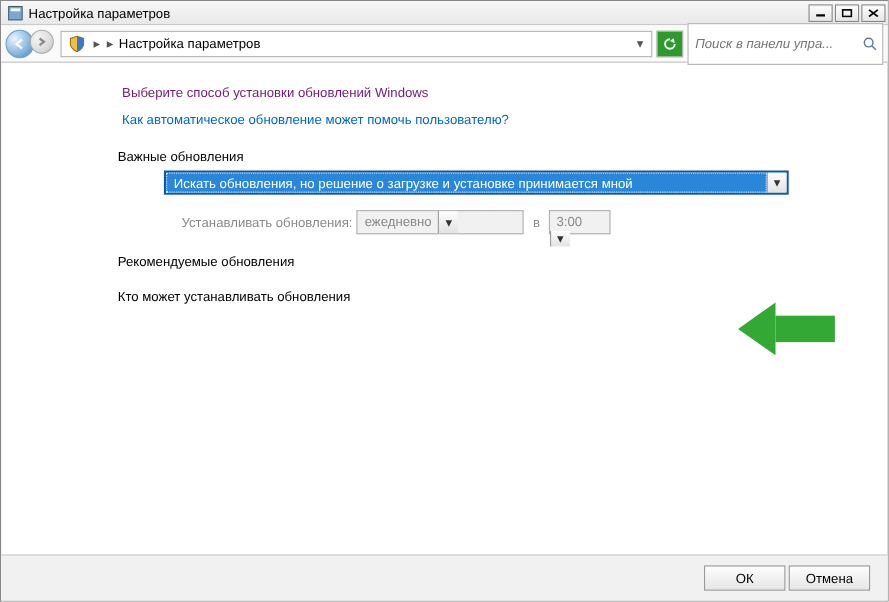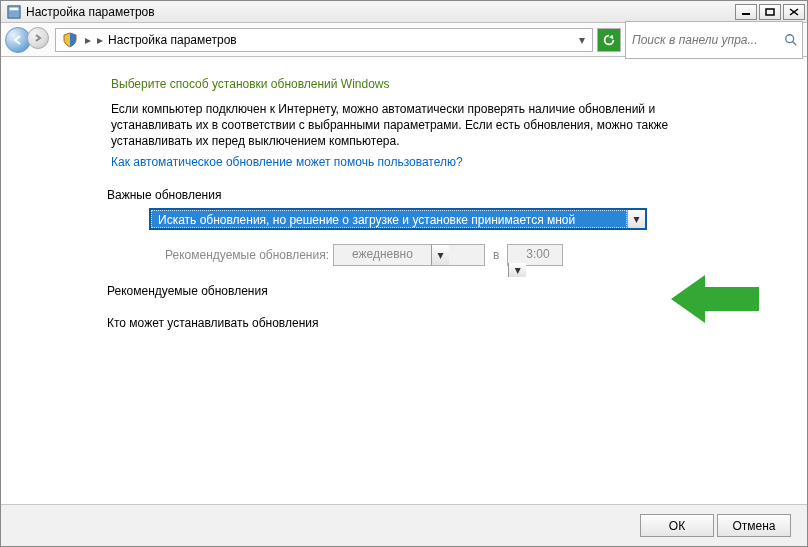--- a/index.html
+++ b/index.html
@@ -93,34 +93,34 @@
   .searchfield .sicon { color: #5a7aa4; margin-left: 4px; }
   .content {
     flex: 1;
     overflow: hidden;
     padding: 20px 0 0 110px;
     position: relative;
   }
   .content h1 {
     font-size: 12px;
     font-weight: 400;
-    color: #4d7c0f;
+    color: #701a75;
     margin: 0 0 10px 0;
   }
   .para { width: 600px; line-height: 1.35; margin-bottom: 4px; }
   .link { color: #0066cc; cursor: pointer; }
   .section-title { font-size: 12px; margin: 18px 0 6px -4px; }
   .indent { margin-left: 38px; }
   .combo {
     display: inline-flex;
     align-items: stretch;
     border: 1px solid #333;
   }
   .combo.main {
-    width: 498px;
+    width: 568px;
     height: 22px;
     border: 2px solid #0a5aa8;
   }
   .combo.main .comboval {
     flex: 1;
     background: #2a86d8;
     color: #fff;
     padding: 2px 6px;
     border: 1px dotted #cfe6fb;
     white-space: nowrap;
@@ -138,21 +138,21 @@
     margin-top: 14px; margin-left: 54px;
     color: #8a8a8a;
   }
   .schedule-row .lbl { margin-right: 4px; }
   .combo.dis {
     height: 22px;
     border: 1px solid #b0b0b0;
     background: #f1f1f1;
     color: #8a8a8a;
   }
-  .combo.dis .comboval { padding: 2px 18px; }
+  .combo.dis .comboval { padding: 2px 6px; }
   .combo.freq { width: 152px; }
   .combo.time { width: 56px; flex-direction: column; }
   .schedule-row .at { margin: 0 8px; }
   .chkrow { display: flex; align-items: center; margin-top: 6px; }
   .chkrow input { margin: 0 6px 0 0; }
   .note { width: 600px; line-height: 1.35; margin-top: 20px; }
   .arrow {
     position: absolute;
     left: 670px; top: 218px;
     display: flex; align-items: center;
@@ -254,32 +254,31 @@
         <svg width="14" height="14" viewBox="0 0 16 16">
             <circle cx="6.5" cy="6.5" r="4.5" fill="none" stroke="#5a7aa4" stroke-width="1.5"></circle>
             <line x1="10" y1="10" x2="14" y2="14" stroke="#5a7aa4" stroke-width="1.5"></line>
           </svg>
       </span>
     </div>
   </div>
 
   <div class="content">
     <h1>Выберите способ установки обновлений Windows</h1>
-    <div class="para">Если компьютер подключен к Интернету, можно автоматически проверять наличие обновлений и устанавливать их в соответствии с выбранными параметрами. Если есть обновления, можно также устанавливать их перед выключением компьютера.</div>
     <div class="para"><span class="link">Как автоматическое обновление может помочь пользователю?</span></div>
 
     <div class="section-title">Важные обновления</div>
     <div class="indent">
       <div class="combo main">
         <div class="comboval">Искать обновления, но решение о загрузке и установке принимается мной</div>
         <div class="combobtn">▾</div>
       </div>
     </div>
     <div class="schedule-row">
-      <span class="lbl">Рекомендуемые обновления:</span>
+      <span class="lbl">Устанавливать обновления:</span>
       <div class="combo dis freq">
         <div class="comboval">ежедневно</div>
         <div class="combobtn">▾</div>
       </div>
       <span class="at">в</span>
       <div class="combo dis time">
         <div class="comboval">3:00</div>
         <div class="combobtn">▾</div>
       </div>
     </div>

